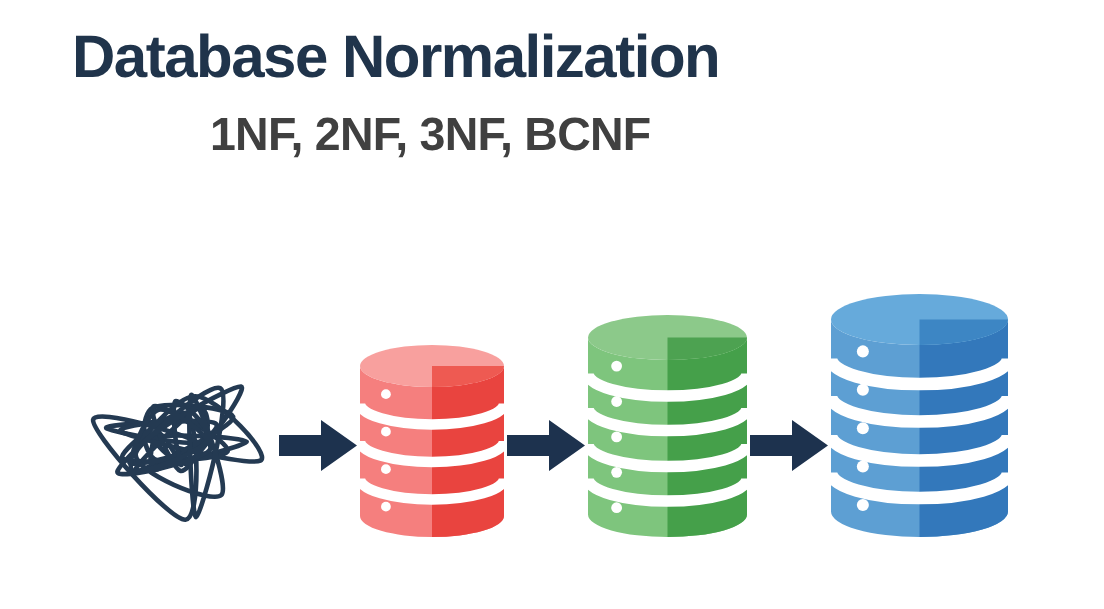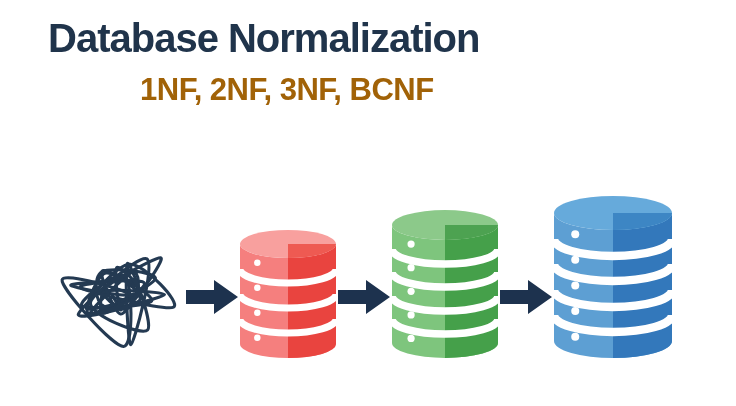--- a/index.html
+++ b/index.html
@@ -31,21 +31,21 @@
   }
   .node{line-height:0;}
   .arrow{margin-bottom:42px;}
   .tangle svg{overflow:visible;}
 </style>
 </head>
 <body>
 
 <div class="canvas" style="background: rgb(255, 255, 255);">
   <h1 class="heading" style="color: rgb(32, 52, 75);">Database Normalization</h1>
-  <h2 class="heading" style="color: #a16207;">1NF, 2NF, 3NF, BCNF</h2>
+  <h2 class="heading" style="color: #404040;">1NF, 2NF, 3NF, BCNF</h2>
 
   <div class="flow">
     <div class="node tangle"><svg width="132" height="132" viewBox="0 0 132 132">
           <path d="M68.9 84.0C68.9 84.5 45.9 68.0 53.1 65.4C60.4 62.8 112.6 65.8 112.5 68.4C112.4 70.9 63.1 84.6 52.6 80.8C42.2 77.1 41.3 50.5 49.8 45.9C58.3 41.2 105.3 45.7 103.4 52.7C101.5 59.8 42.2 89.3 38.3 88.2C34.4 87.1 73.2 49.5 80.1 46.3C87.0 43.0 90.1 66.6 79.9 68.8C69.7 70.9 16.8 61.1 18.8 59.0C20.9 57.0 86.7 51.8 92.1 56.6C97.5 61.3 57.9 86.4 51.4 87.3C44.9 88.2 50.3 62.6 53.2 62.0C56.1 61.5 68.9 83.4 68.9 84.0Z" fill="none" stroke="#243a52" stroke-width="3.1" stroke-linecap="round" stroke-linejoin="round"></path>
           <path d="M29.7 79.7C25.3 75.6 66.2 43.4 73.2 50.2C80.2 56.9 82.1 119.8 71.6 120.5C61.1 121.1 8.7 62.3 10.1 53.8C11.5 45.3 76.0 64.7 80.0 69.4C84.0 74.1 34.4 87.1 34.1 81.9C33.8 76.7 63.5 38.3 78.1 38.2C92.6 38.0 129.7 77.2 121.5 81.1C113.3 85.1 34.8 65.8 28.6 61.7C22.5 57.6 77.9 52.0 84.5 56.4C91.1 60.7 73.8 89.9 68.2 87.9C62.5 86.0 45.4 47.0 50.7 44.8C55.9 42.7 103.2 69.2 99.7 75.0C96.2 80.8 34.1 83.9 29.7 79.7Z" fill="none" stroke="#243a52" stroke-width="3.1" stroke-linecap="round" stroke-linejoin="round"></path>
           <path d="M75.4 37.4C78.2 34.9 101.7 97.4 95.6 104.0C89.4 110.5 36.3 88.5 38.5 76.4C40.7 64.4 103.1 30.6 108.7 31.7C114.2 32.9 79.2 81.6 71.9 83.2C64.6 84.8 62.4 44.1 64.8 41.5C67.2 39.0 90.9 60.2 86.1 67.9C81.4 75.6 41.7 91.1 36.3 87.6C30.9 84.1 45.1 49.4 53.7 47.1C62.3 44.8 92.4 67.1 87.8 74.0C83.3 80.8 25.2 95.2 26.3 88.3C27.5 81.5 86.1 27.8 94.9 32.9C103.6 38.0 82.0 118.0 78.8 118.7C75.5 119.5 72.6 39.8 75.4 37.4Z" fill="none" stroke="#243a52" stroke-width="3.1" stroke-linecap="round" stroke-linejoin="round"></path>
         </svg></div>
     <div class="node arrow"><svg width="52" height="38" viewBox="0 0 52 38">
           <path d="M0 12 H28 V2 L52 19 L28 36 V26 H0 Z" fill="#1d324e"></path>
         </svg></div>

